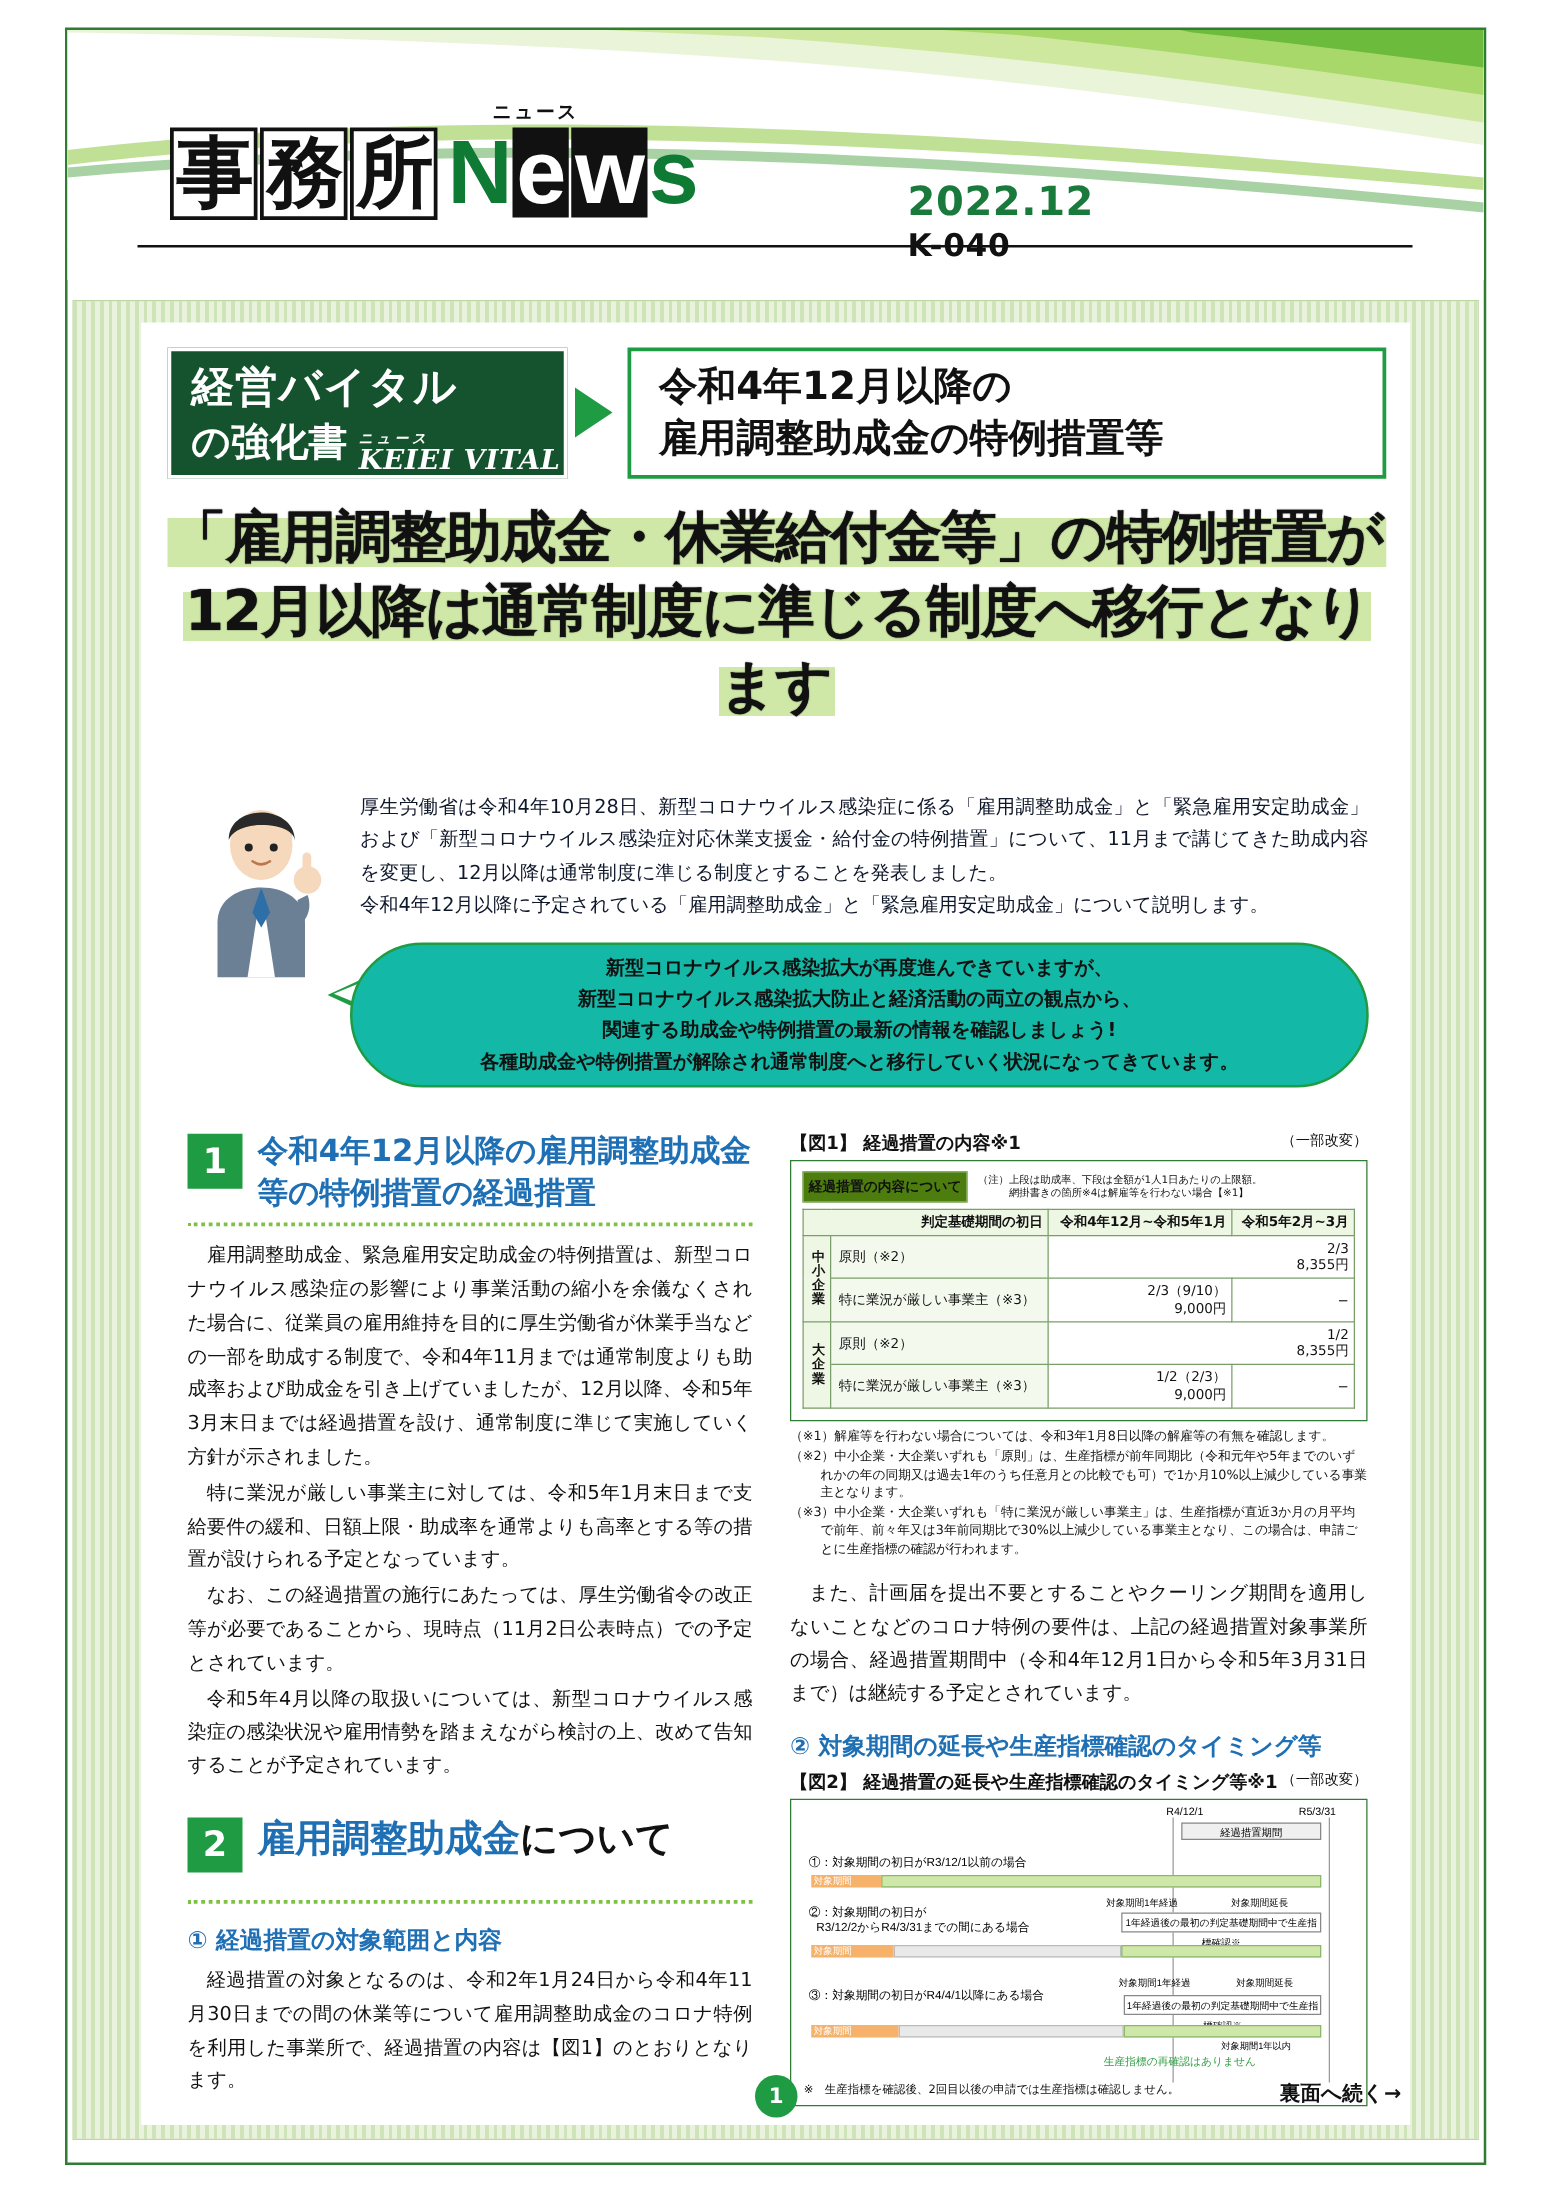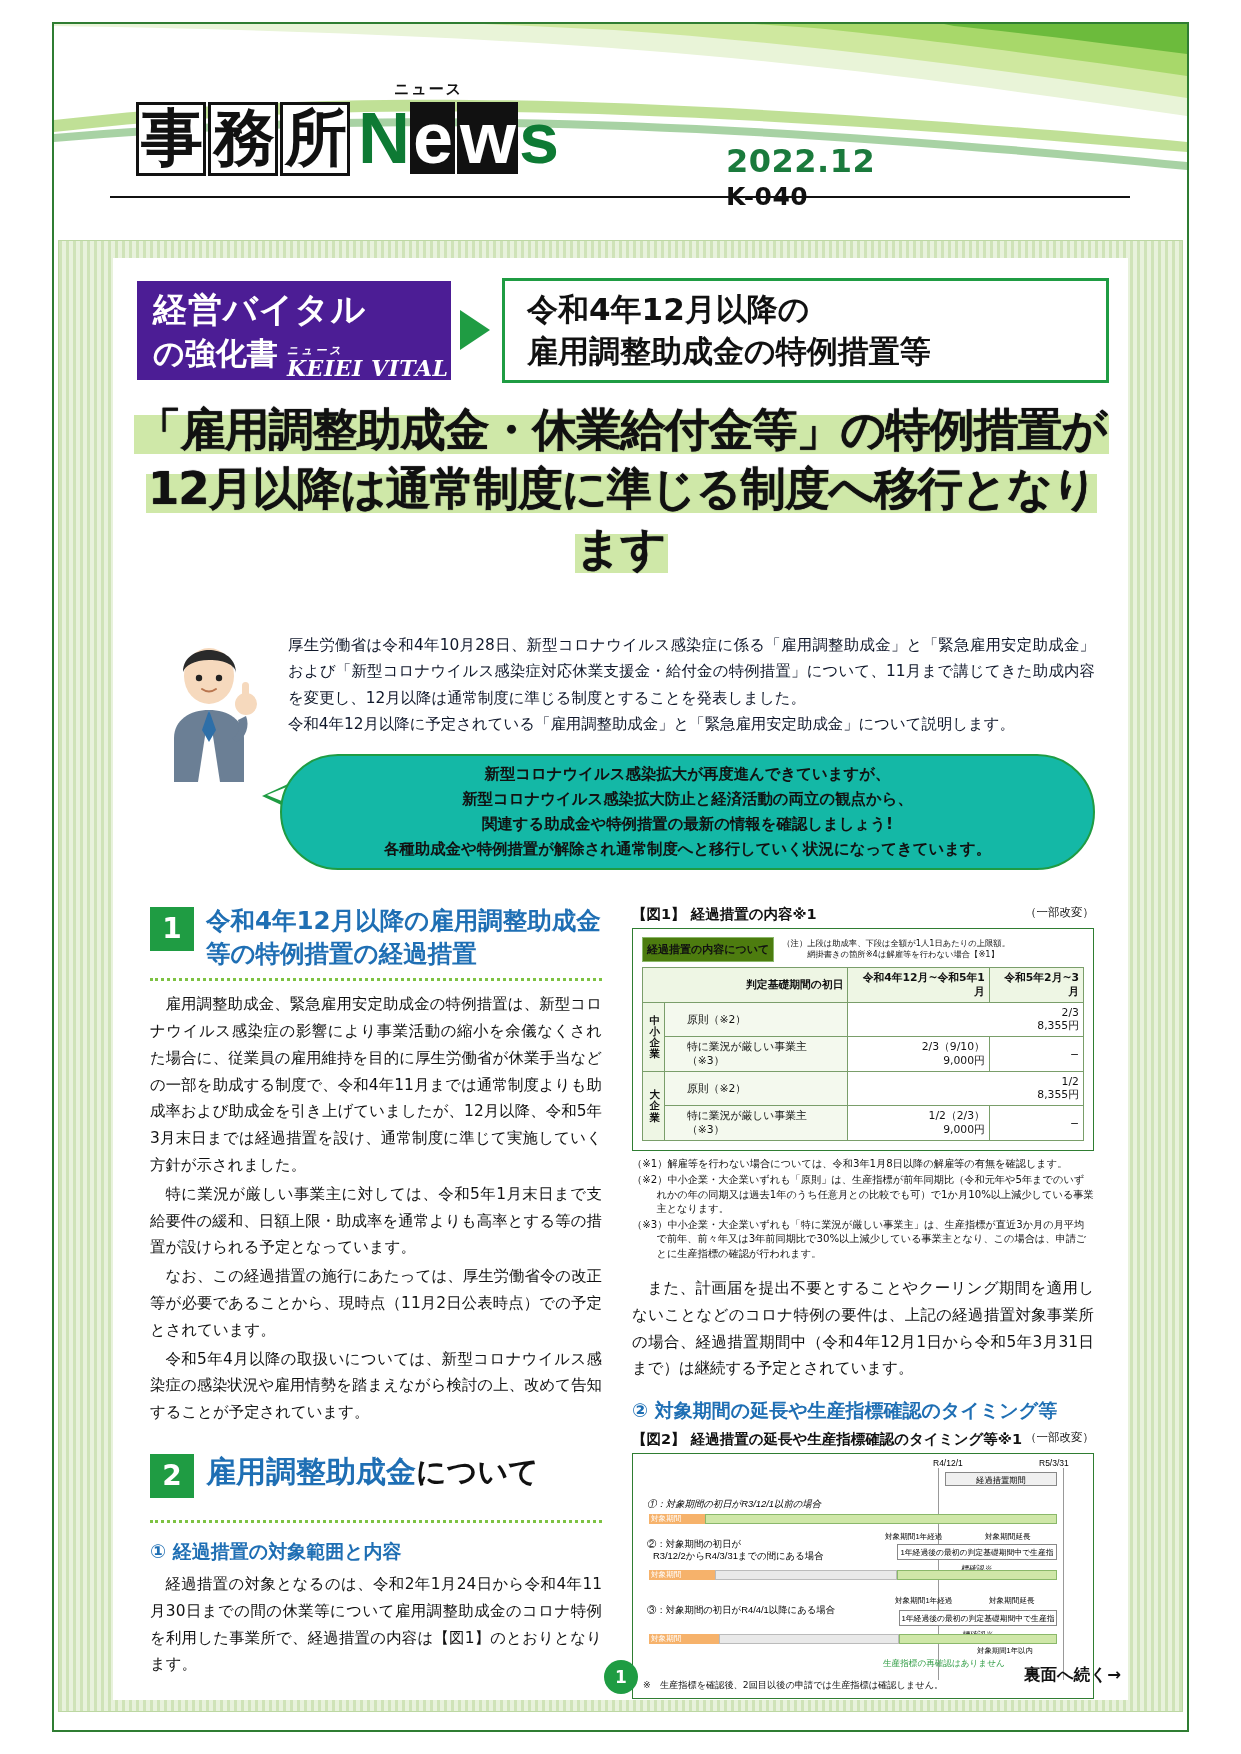--- a/index.html
+++ b/index.html
@@ -106,21 +106,21 @@
     position:absolute; left:113px; top:258px; width:1015px; height:1442px;
     background:#ffffff;
   }
 
   
   .vital-row {
     position:absolute; left:134px; top:278px; width:975px; height:105px;
   }
   .vital-left {
     position:absolute; left:0; top:0; width:320px; height:105px;
-    background:#4c1d95;
+    background:#14532d;
     border:3px solid #ffffff;
     color:#ffffff;
   }
   .vital-left .l1 {
     position:absolute; left:16px; top:6px;
     font-size:34px; font-weight:bold; letter-spacing:1px;
     font-family:"DejaVu Sans", sans-serif;
   }
   .vital-left .l2 {
     position:absolute; left:16px; top:52px;
@@ -262,21 +262,21 @@
   table.t1 { border-collapse:collapse; width:100%; font-family:"DejaVu Sans", sans-serif; }
   table.t1 td, table.t1 th {
     border:1px solid #7a9e6a; font-size:10.8px; padding:3px 4px; text-align:right; color:#111;
   }
   table.t1 th { background:#eef6e4; font-weight:bold; font-size:10.8px; }
   table.t1 td.lbl { background:#f4f9ee; }
   table.t1 td.vert {
     width:22px; background:#eef6e4; font-weight:bold; font-size:10.5px;
     letter-spacing:0px; line-height:1.05;
   }
-  table.t1 td.left { text-align:left; padding-left:22px; }
+  table.t1 td.left { text-align:left; padding-left:6px; }
   .asterisks { margin-top:6px; }
   .asterisks div {
     font-size:10.2px; line-height:1.4; color:#111; margin-bottom:2px;
     text-indent:-2.4em; padding-left:2.4em;
     font-family:"DejaVu Sans", sans-serif;
   }
 
   
   .fig2-box {
     border:1px solid #2f7d32; background:#ffffff; padding:8px 10px 10px 10px;
@@ -495,21 +495,21 @@
 
     <div class="fig2-box">
 
       <div style="position:absolute;left:300px;top:4px;font-size:8.5px;">R4/12/1</div>
       <div style="position:absolute;left:406px;top:4px;font-size:8.5px;">R5/3/31</div>
       <div class="tick" style="left:305px;top:14px;height:212px;"></div>
       <div class="tick" style="left:430px;top:14px;height:212px;"></div>
 
       <div class="bar box" style="left:312px;top:18px;width:112px;height:14px;text-align:center;font-size:8.3px;line-height:14px;background:#f0f0f0;">経過措置期間</div>
 
-      <div style="position:absolute;left:14px;top:44px;font-size:9.4px;font-style:italic;">
+      <div style="position:absolute;left:14px;top:44px;font-size:9.4px;">
         <span>①</span><span>：対象期間の初日がR3/12/1以前の場合</span>
       </div>
       <div class="bar orange" style="left:16px;top:60px;width:56px;height:10px;"></div>
       <div style="position:absolute;left:18px;top:60px;font-size:7.6px;color:#fff;line-height:10px;">対象期間</div>
       <div class="bar green" style="left:72px;top:60px;width:352px;height:10px;"></div>
 
       <div style="position:absolute;left:14px;top:84px;font-size:9.4px;line-height:1.3;">
         <div><span>②</span><span>：対象期間の初日が</span></div>
         <div style="padding-left:6px;">R3/12/2からR4/3/31までの間にある場合</div>
       </div>

